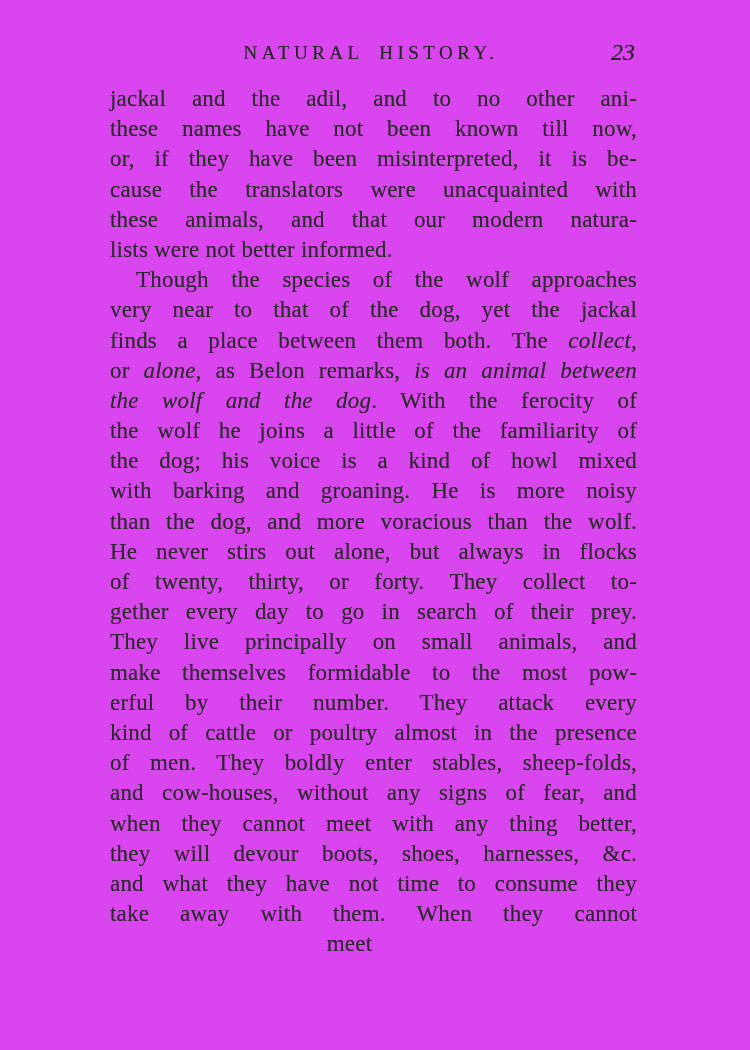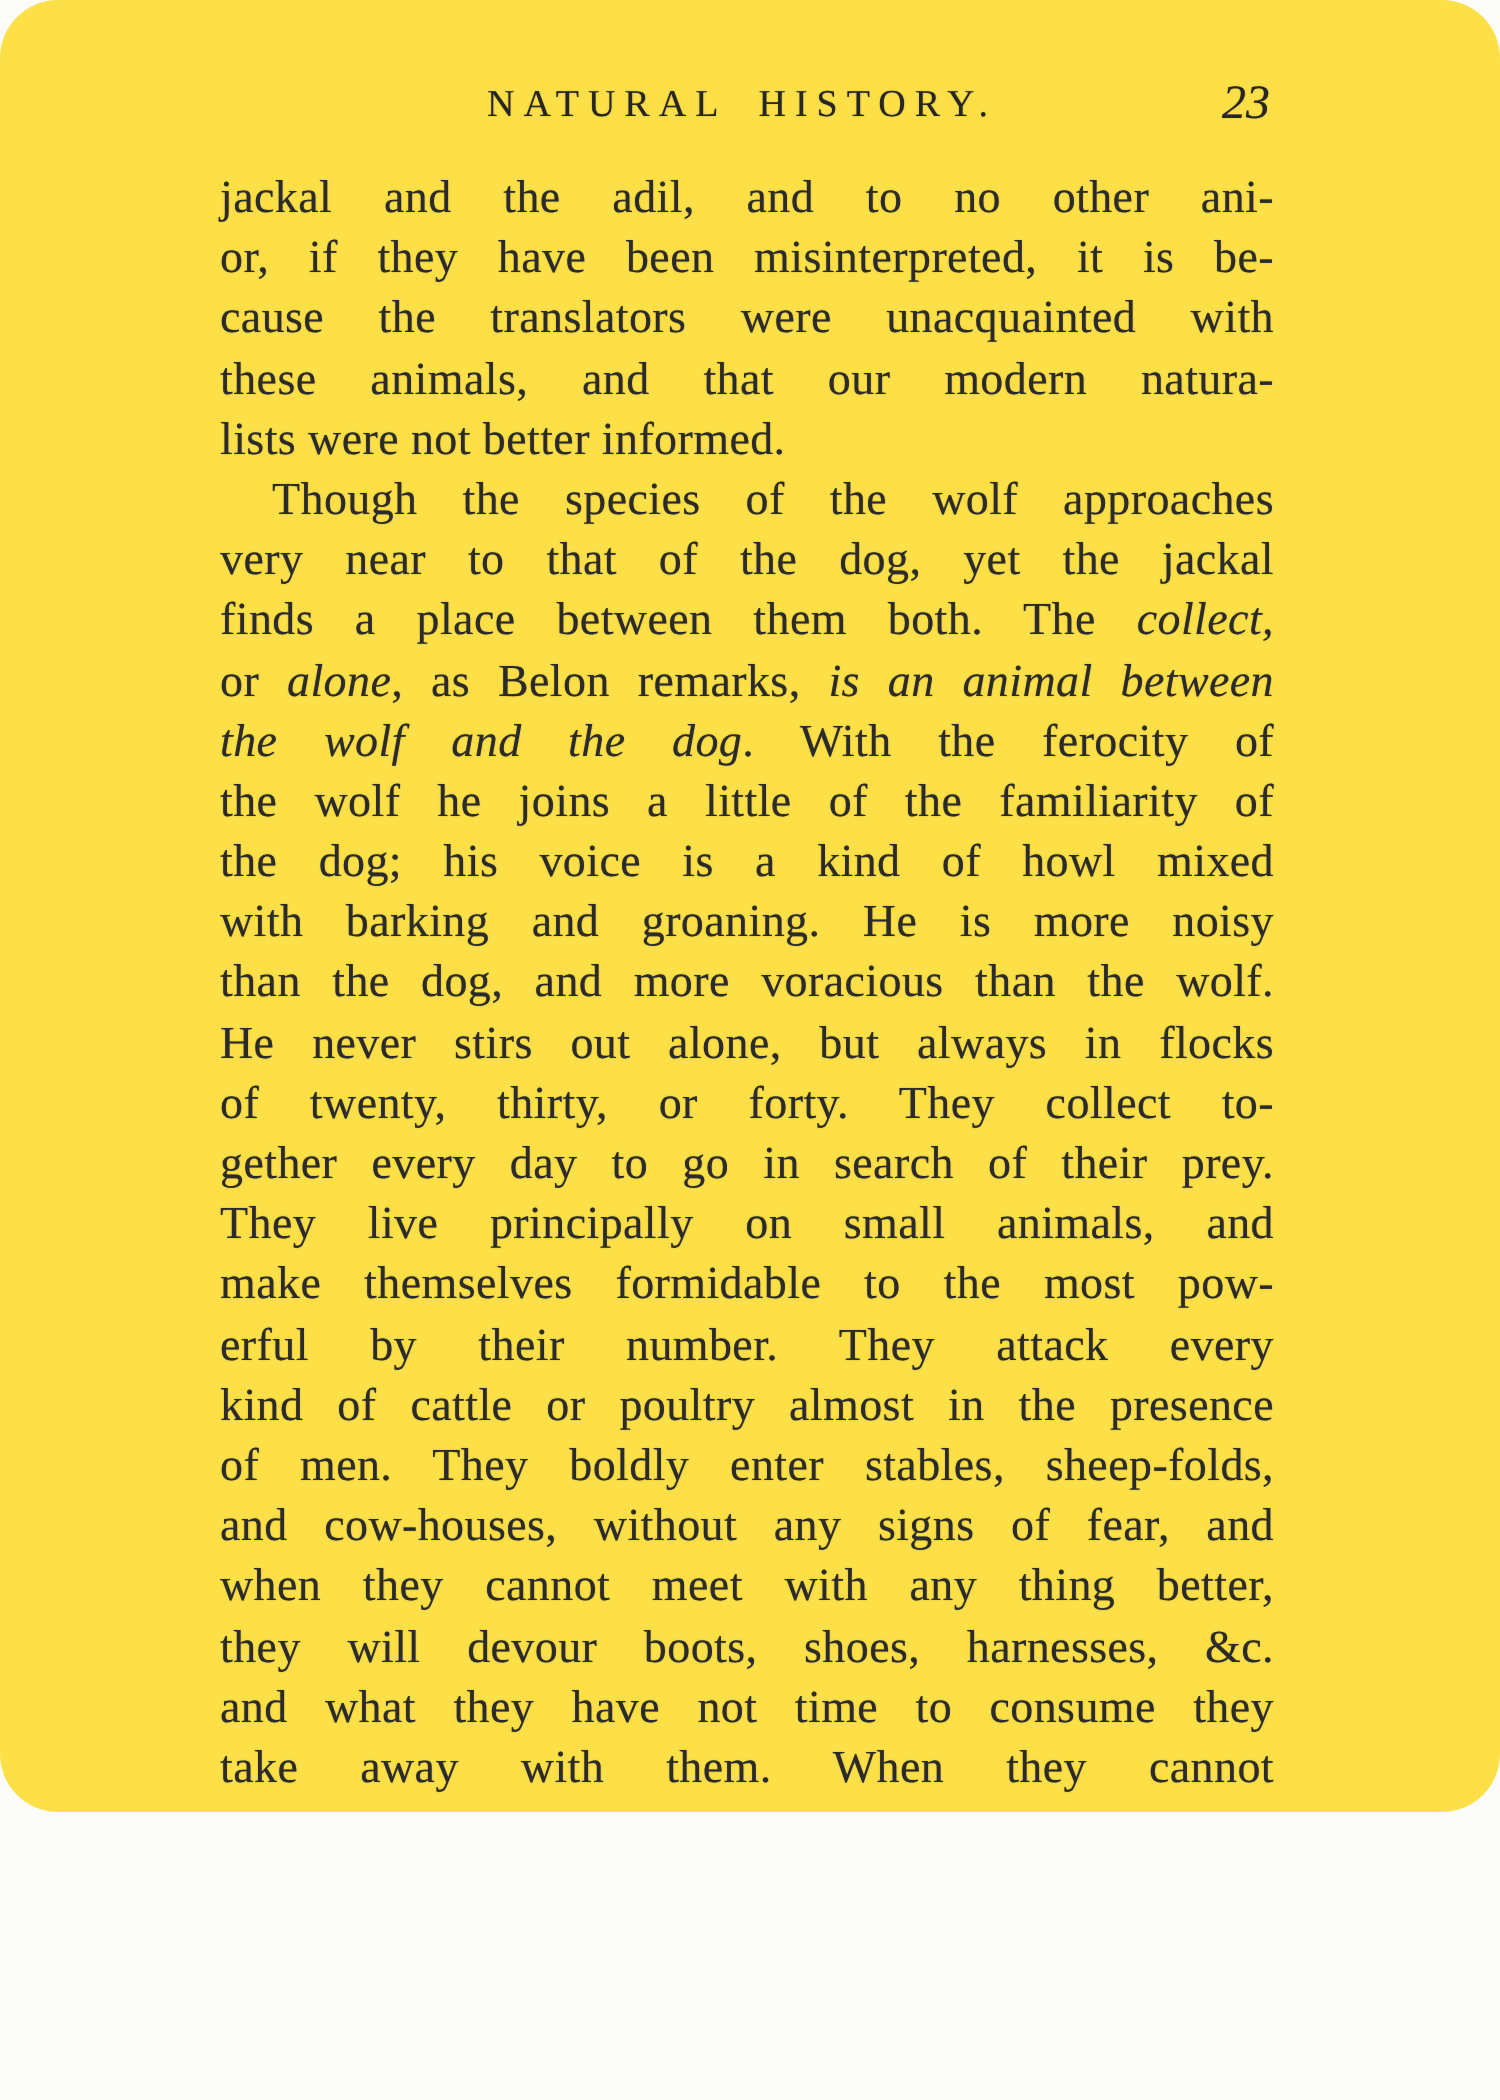--- a/index.html
+++ b/index.html
@@ -3,25 +3,24 @@
 <meta charset="utf-8">
 <style>
   html, body { margin: 0; padding: 0; }
   body {
     width: 750px; height: 1050px;
     background: #fcfcfb;
     font-family: "Liberation Serif", "DejaVu Serif", serif;
   }
   .page {
     position: relative;
-    width: 750px; height: 906px;
-    background: #fde047;
+    width: 750px; height: 1050px;
+    background: #d946ef;
     color: #2b2b2b;
     overflow: hidden;
-    border-radius: 29px;
   }
   .running-header {
     position: absolute;
     top: 42px; left: 110px;
     width: 527px; height: 26px;
   }
   .running-title {
     position: absolute;
     left: 50px; right: 55px;
     text-align: center;
@@ -74,20 +73,21 @@
 
 <div class="page">
   <div class="running-header">
     <div class="running-title">NATURAL HISTORY.</div>
     <div class="page-number">23</div>
   </div>
 
   <div class="page-body">
 
   <div class="line"><span>jackal and the adil, and to no other ani-</span></div>
+      <div class="line"><span>these names have not been known till now,</span></div>
       <div class="line"><span>or, if they have been misinterpreted, it is be-</span></div>
       <div class="line"><span>cause the translators were unacquainted with</span></div>
       <div class="line"><span>these animals, and that our modern natura-</span></div>
       <div class="line no-just"><span>lists were not better informed.</span></div>
       <div class="line indent"><span>Though the species of the wolf approaches</span></div>
       <div class="line"><span>very near to that of the dog, yet the jackal</span></div>
       <div class="line"><span>finds a place between them both.  The </span><span class="it">collect,</span></div>
       <div class="line"><span>or </span><span class="it">alone</span><span>, as Belon remarks, </span><span class="it">is an animal between</span></div>
       <div class="line"><span class="it">the wolf and the dog</span><span>.  With the ferocity of</span></div>
       <div class="line"><span>the wolf he joins a little of the familiarity of</span></div>

